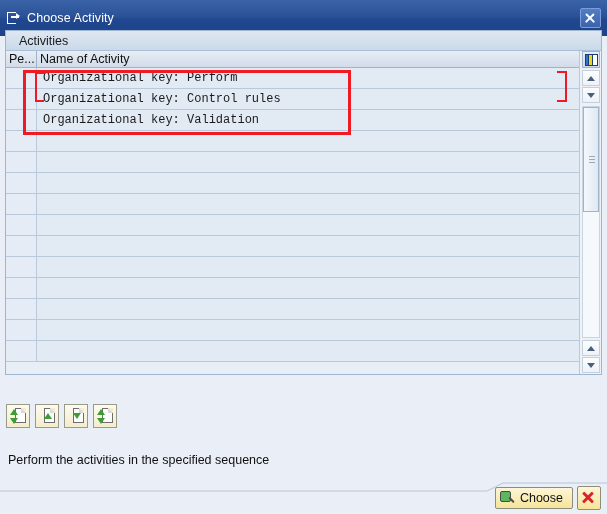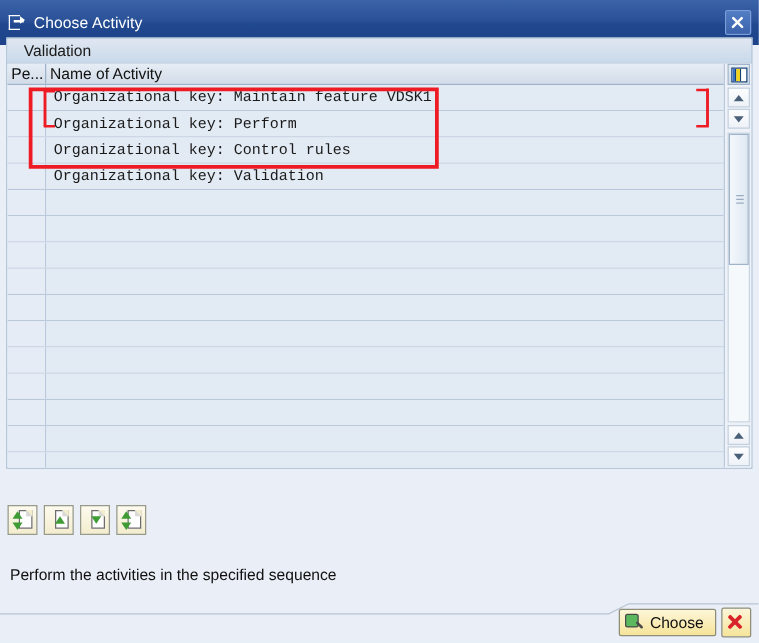--- a/index.html
+++ b/index.html
@@ -414,34 +414,30 @@
   </span>
   <span class="title-text">Choose Activity</span>
   <span class="title-close">
     <span class="x1"></span>
       <span class="x2"></span>
   </span>
 </div>
 
 <div class="panel">
 
-  <div class="panel-caption">Validation</div>
+  <div class="panel-caption">Activities</div>
 
   <div class="grid-wrap">
 
     <div class="colhead">
       <div class="ch ch-pe">Pe...</div>
       <div class="ch ch-name">Name of Activity</div>
     </div>
 
     <div class="rows" id="rows-host">
-        <div class="row">
-          <div class="cell-pe"></div>
-          <div class="cell-name">Organizational key: Maintain feature VDSK1</div>
-        </div>
         <div class="row">
           <div class="cell-pe"></div>
           <div class="cell-name">Organizational key: Perform</div>
         </div>
         <div class="row">
           <div class="cell-pe"></div>
           <div class="cell-name">Organizational key: Control rules</div>
         </div>
         <div class="row">
           <div class="cell-pe"></div>

